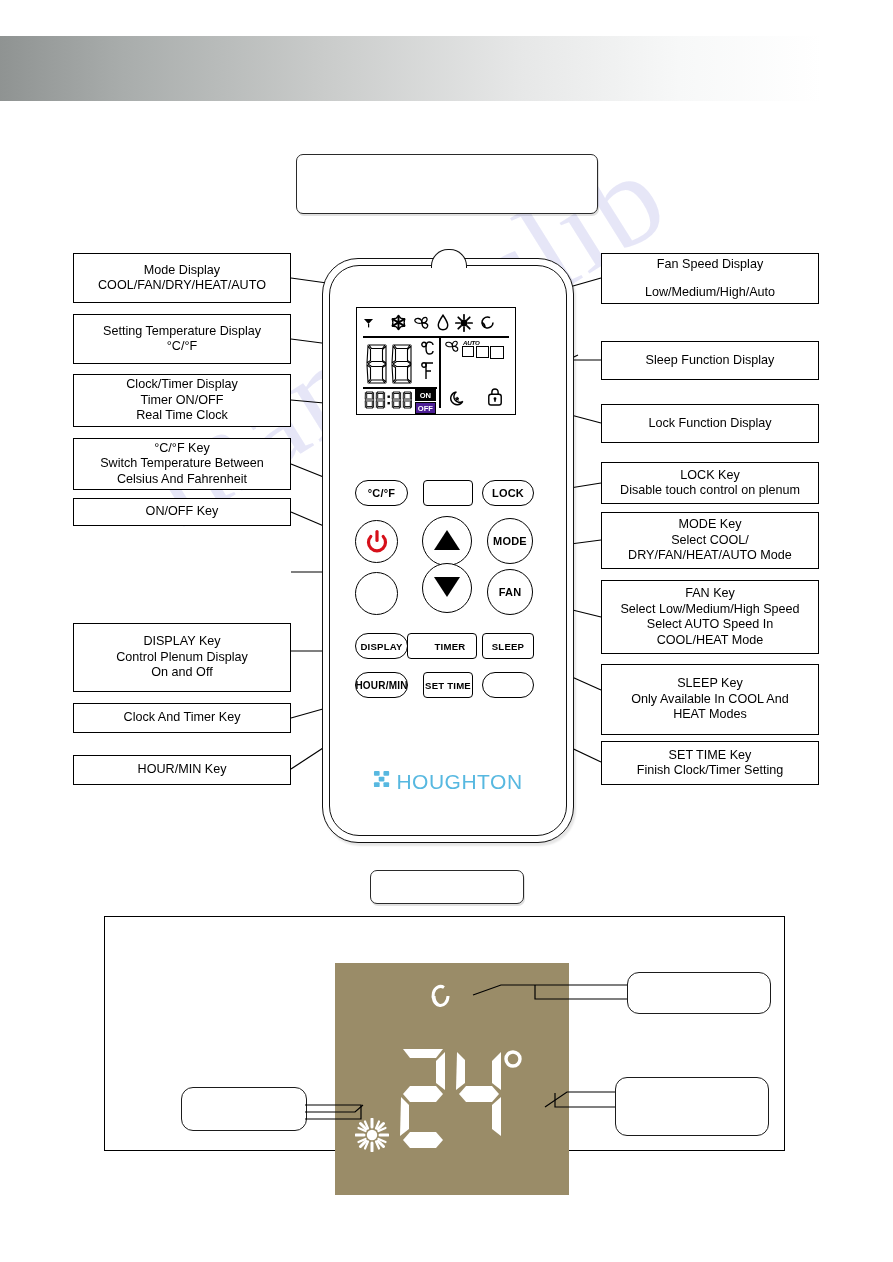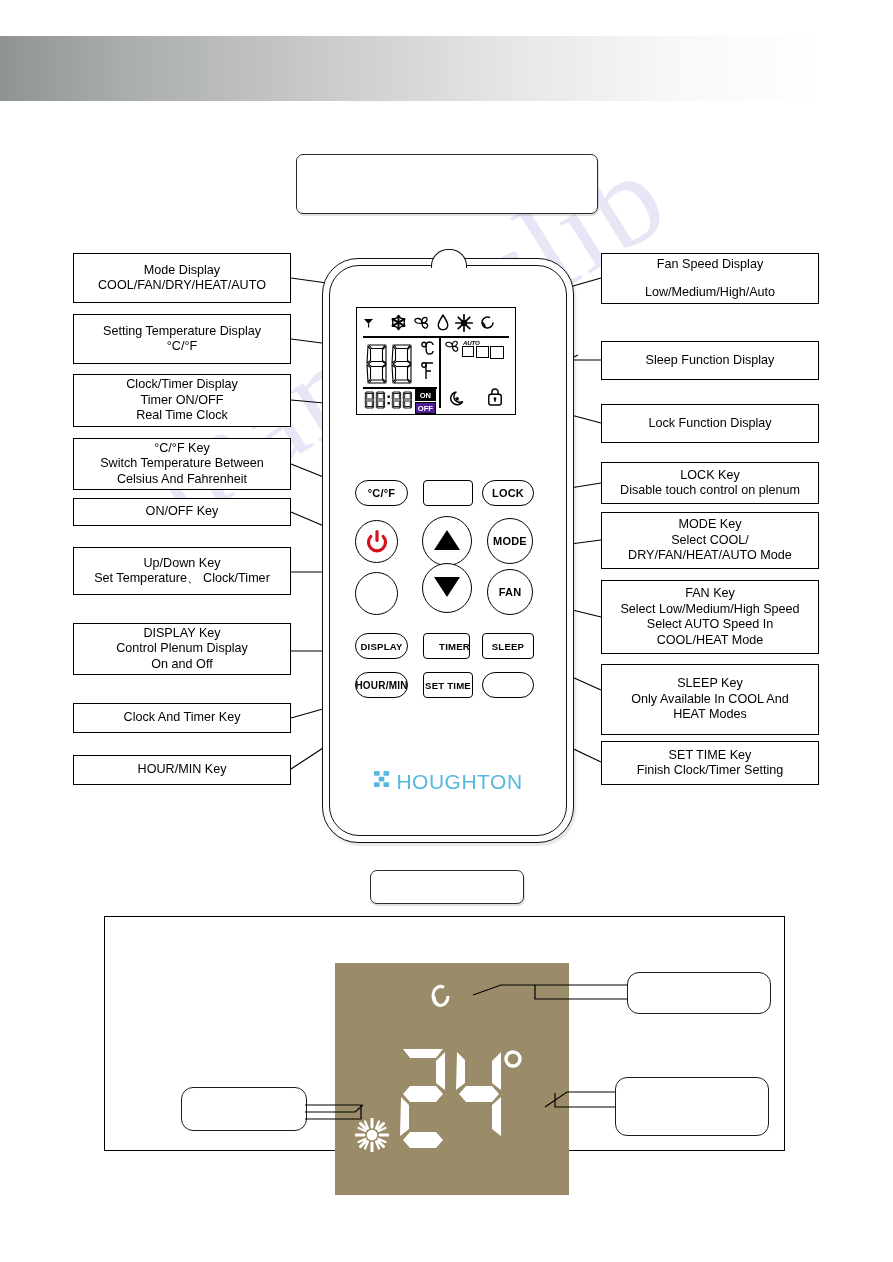--- a/index.html
+++ b/index.html
@@ -201,26 +201,22 @@
   <div class="lbl" style="left:73px;top:438px;width:218px;height:52px;">
     <span>°C/°F  Key</span>
     <span>Switch Temperature Between</span>
     <span>Celsius And Fahrenheit</span>
   </div>
 
   <div class="lbl" style="left:73px;top:498px;width:218px;height:28px;">
     <span>ON/OFF  Key</span>
   </div>
 
-  <div class="lbl" style="left:73px;top:547px;width:218px;height:48px;">
-    <span>Up/Down Key</span>
-    <span>Set Temperature、 Clock/Timer</span>
-  </div>
-
-  <div class="lbl" style="left:73px;top:623px;width:218px;height:52px;">
+
+  <div class="lbl" style="left:73px;top:623px;width:218px;height:69px;">
     <span>DISPLAY Key</span>
     <span>Control Plenum Display</span>
     <span>On and Off</span>
   </div>
 
   <div class="lbl" style="left:73px;top:703px;width:218px;height:30px;">
     <span>Clock And Timer Key</span>
   </div>
 
   <div class="lbl" style="left:73px;top:755px;width:218px;height:30px;">
@@ -462,21 +458,21 @@
     <div class="btn circ" style="left:100px;top:305px;width:50px;height:50px;">
       <span>
         <svg width="30" height="26" viewBox="0 0 30 26">
             <polygon points="15,23 2,3 28,3" fill="#000"></polygon>
           </svg>
       </span>
     </div>
     <div class="btn circ" style="left:165px;top:311px;width:46px;height:46px;">FAN</div>
 
     <div class="btn pill small" style="left:33px;top:375px;width:53px;height:26px;">DISPLAY</div>
-    <div class="btn rect small" style="left:101px;top:375px;width:47px;height:26px;padding-left:16px;">TIMER</div>
+    <div class="btn rect small" style="left:85px;top:375px;width:70px;height:26px;padding-left:16px;">TIMER</div>
     <div class="btn rect small" style="left:160px;top:375px;width:52px;height:26px;">SLEEP</div>
 
     <div class="btn pill tiny" style="left:33px;top:414px;width:53px;height:26px;">HOUR/MIN</div>
     <div class="btn rect small" style="left:101px;top:414px;width:50px;height:26px;">SET TIME</div>
     <div class="btn pill" style="left:160px;top:414px;width:52px;height:26px;"></div>
 
     <div class="brand">
       <span class="brand-mark">
         <svg width="19" height="19" viewBox="0 0 20 20" fill="#57b8e0">
           <rect x="1" y="1" width="6" height="5" rx="1"></rect>

